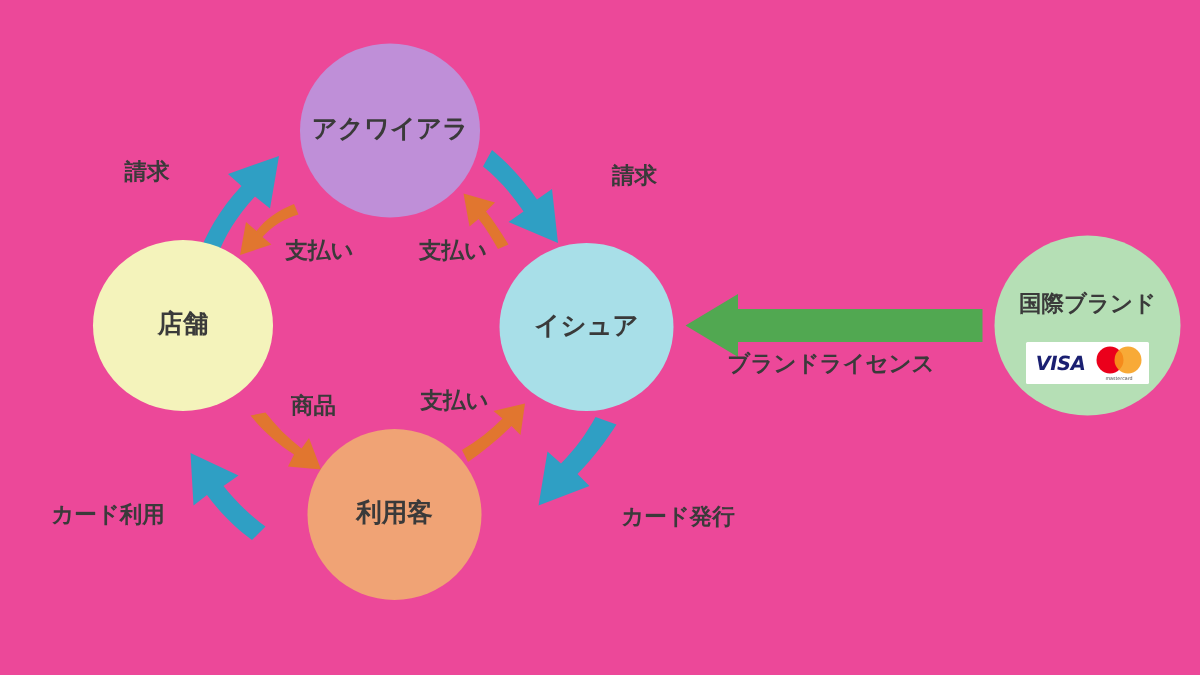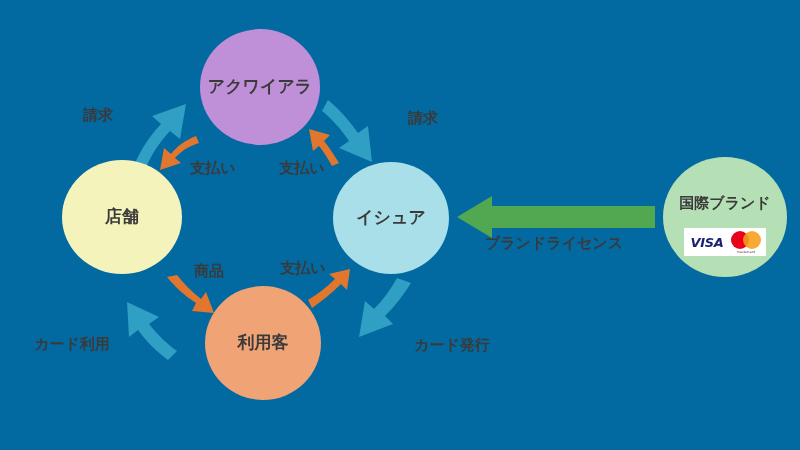--- a/index.html
+++ b/index.html
@@ -59,21 +59,21 @@
     font-family: "DejaVu Sans", "Liberation Sans", sans-serif;
     font-size: 3.2px;
     fill: #4a4a4a;
     text-anchor: middle;
     dominant-baseline: middle;
   }
 </style>
 </head>
 <body>
 
-<div id="diagram-root" style="background: #0369a1;">
+<div id="diagram-root" style="background: #ec4899;">
 
   <svg class="canvas" viewBox="0 0 800 450" xmlns="http://www.w3.org/2000/svg">
 
     <g>
       <path id="arrow-m2a" d="M 132,172 C 136,158 146,140 161,124 L 152,116 L 186,104 L 180,139 L 170,131 C 157,145 148,160 144,174 Z" fill="#2f9fc4"></path>
     </g>
 
     <g>
       <path id="arrow-a2m" d="M 196,136 C 186,140 177,146 171,154 L 164,148 L 160,170 L 181,163 L 175,158 C 181,151 189,146 199,143 Z" fill="#e1762f"></path>
     </g>

